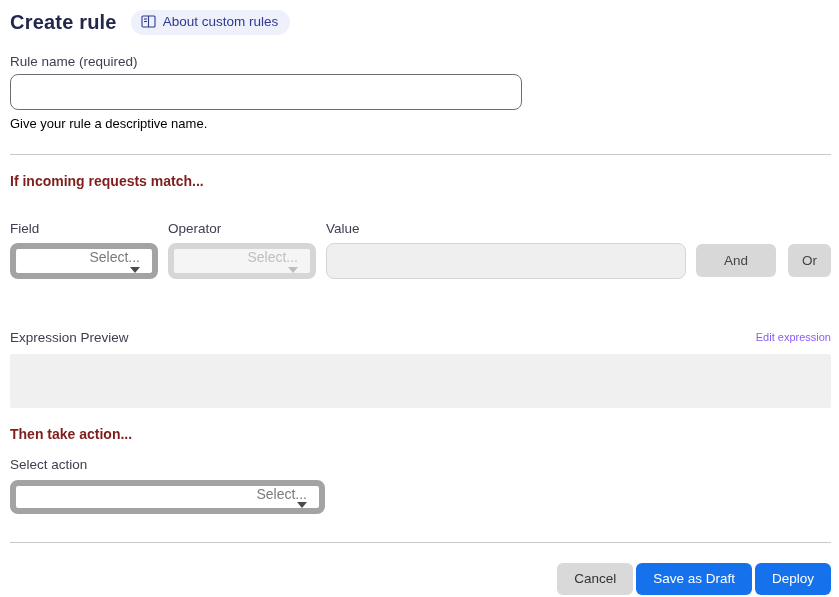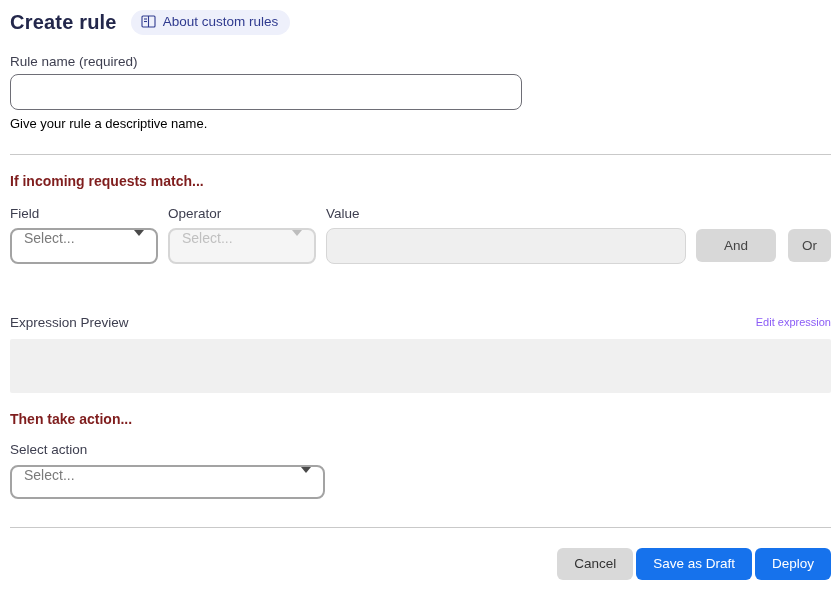--- a/index.html
+++ b/index.html
@@ -56,41 +56,42 @@
     margin: 23px 0 0 0;
   }
 
   .section-heading {
     margin-top: 18px;
     font-size: 14px; font-weight: 700; color: #7f1d1d;
   }
 
   
   .match-labels {
-    margin-top: 17px;
+    margin-top: 32px;
     display: flex;
   }
   .match-labels .col-field    { width: 158px; }
   .match-labels .col-operator { width: 158px; }
   .match-labels .col-value    { flex: 1; }
 
   .match-controls {
     margin-top: 7px;
     display: flex; align-items: center;
   }
   .select-box {
     height: 36px;
-    display: flex; align-items: flex-start; justify-content: space-between;
-    border: 2px solid #a3a3a3;
+    display: flex; align-items: flex-end; justify-content: space-between;
+    border: 6px solid #a3a3a3;
     border-radius: 8px;
     background: #fff;
     padding: 0 12px;
     font-size: 14px; color: #7a7a7a;
     cursor: pointer;
     user-select: none;
+    flex-direction: column;
   }
   .select-box .caret {
     width: 0; height: 0;
     border-left: 5px solid transparent;
     border-right: 5px solid transparent;
     border-top: 6px solid #4a4a4a;
     margin-left: 8px;
   }
   .select-box.disabled {
     background: #f5f5f5;

